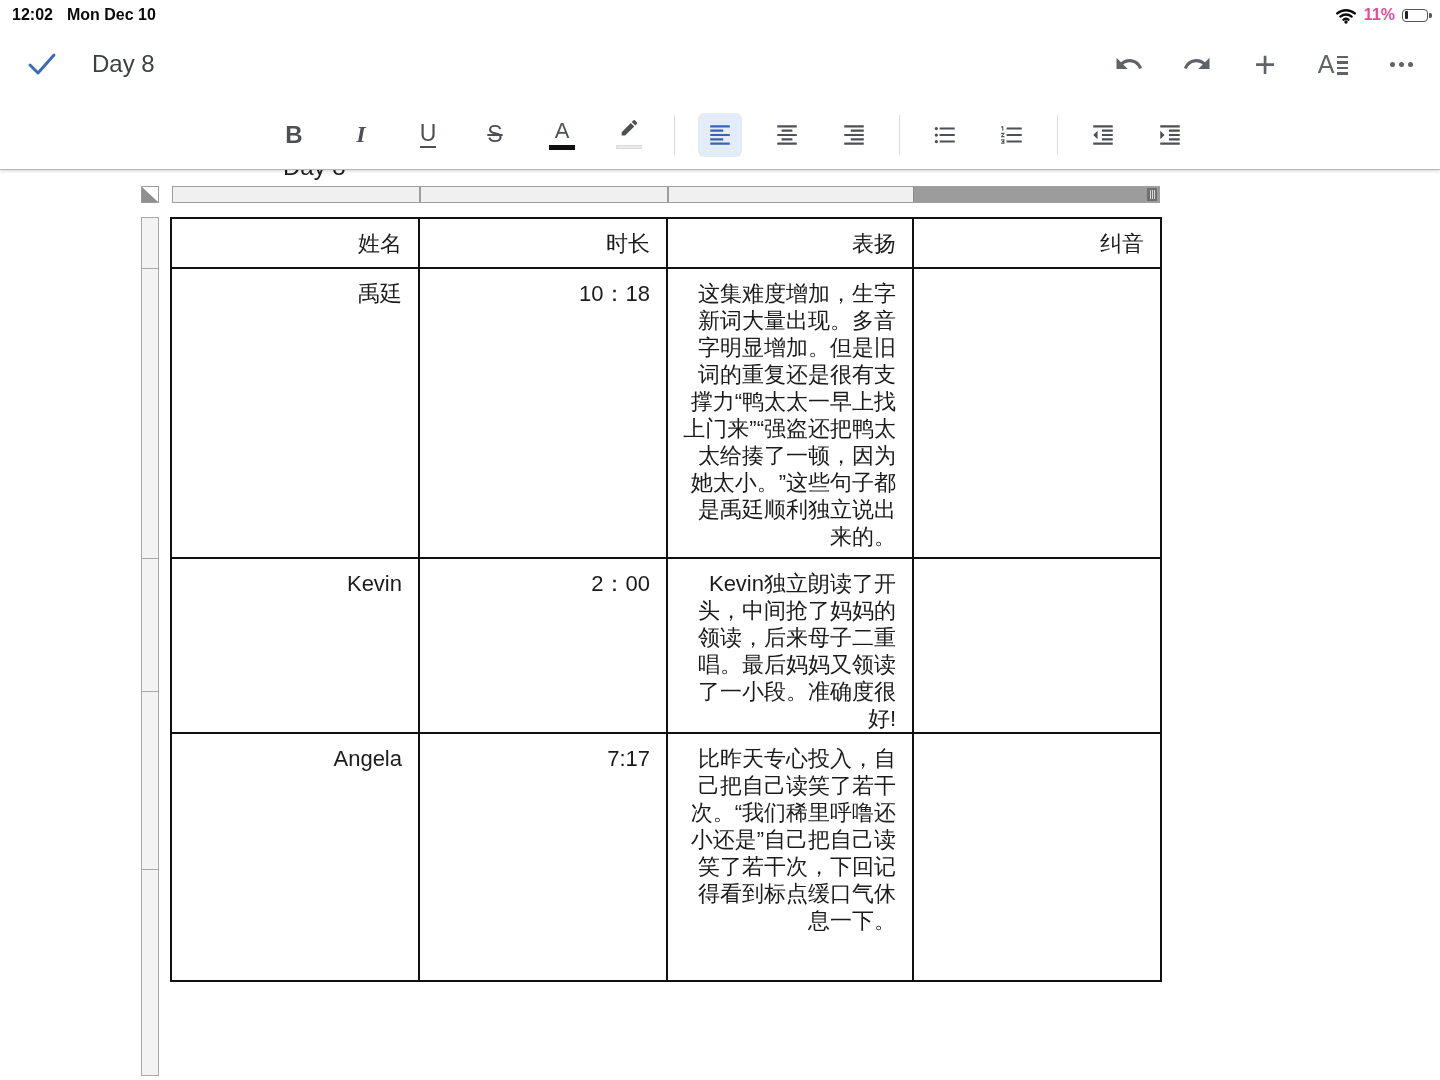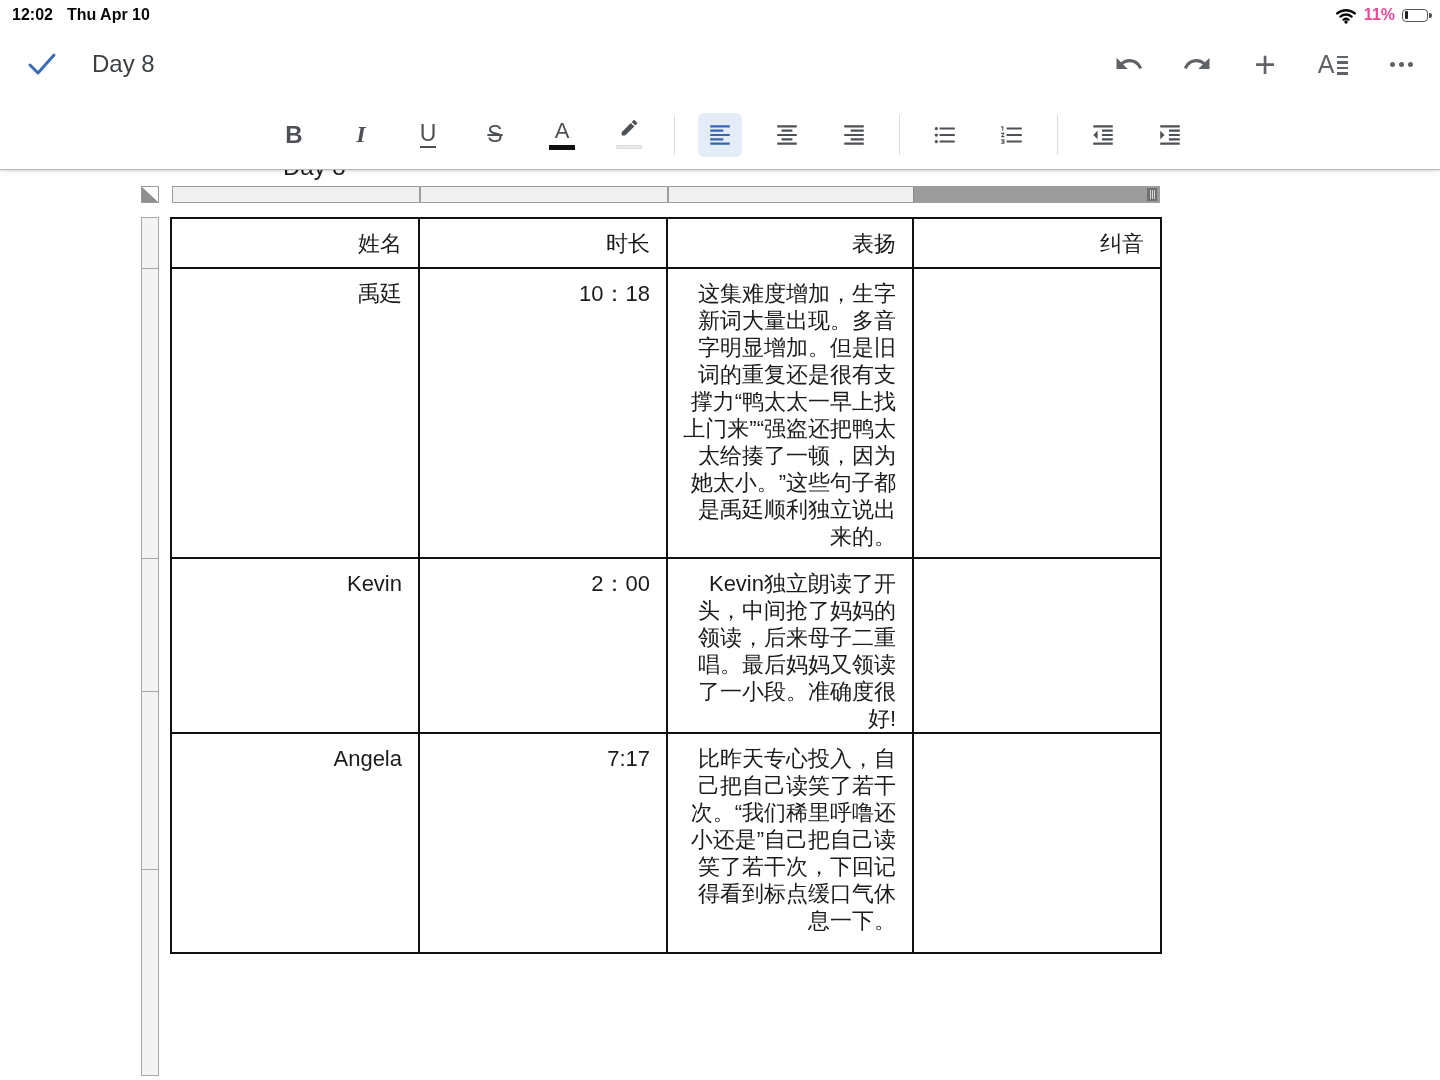--- a/index.html
+++ b/index.html
@@ -127,34 +127,34 @@
         <td>10：18</td>
         <td class="pre">  这集难度增加，生字新词大量出现。多音字明显增加。但是旧词的重复还是很有支撑力“鸭太太一早上找上门来”“强盗还把鸭太太给揍了一顿，因为她太小。”这些句子都是禹廷顺利独立说出来的。</td>
         <td></td>
       </tr>
       <tr style="height:154px">
         <td>Kevin</td>
         <td>2：00</td>
         <td class="pre">Kevin独立朗读了开头，中间抢了妈妈的领读，后来母子二重唱。最后妈妈又领读了一小段。准确度很好!</td>
         <td></td>
       </tr>
-      <tr style="height:220px">
+      <tr style="height:248px">
         <td>Angela</td>
         <td>7:17</td>
         <td class="pre">比昨天专心投入，自己把自己读笑了若干次。“我们稀里呼噜还小还是”自己把自己读笑了若干次，下回记得看到标点缓口气休息一下。</td>
         <td></td>
       </tr>
     </tbody>
       </table>
   </div>
 
   <div class="statusbar">
     <div class="sb-left">
       <span>12:02</span>
-      <span>Thu Apr 10</span>
+      <span>Mon Dec 10</span>
     </div>
     <div class="sb-right">
       <svg width="22" height="17" viewBox="0 0 24 19">
         <path d="M2.2 7.2a15 15 0 0 1 19.6 0" fill="none" stroke="#0a0a0a" stroke-width="2.7" stroke-linecap="round"></path>
         <path d="M5.7 10.7a9.7 9.7 0 0 1 12.6 0" fill="none" stroke="#0a0a0a" stroke-width="2.7" stroke-linecap="round"></path>
         <path d="M9.2 14.1a4.7 4.7 0 0 1 5.6 0" fill="none" stroke="#0a0a0a" stroke-width="2.7" stroke-linecap="round"></path>
         <circle cx="12" cy="16.8" r="1.9" fill="#0a0a0a"></circle>
       </svg>
       <span class="pct">11%</span>
       <span class="battery">

